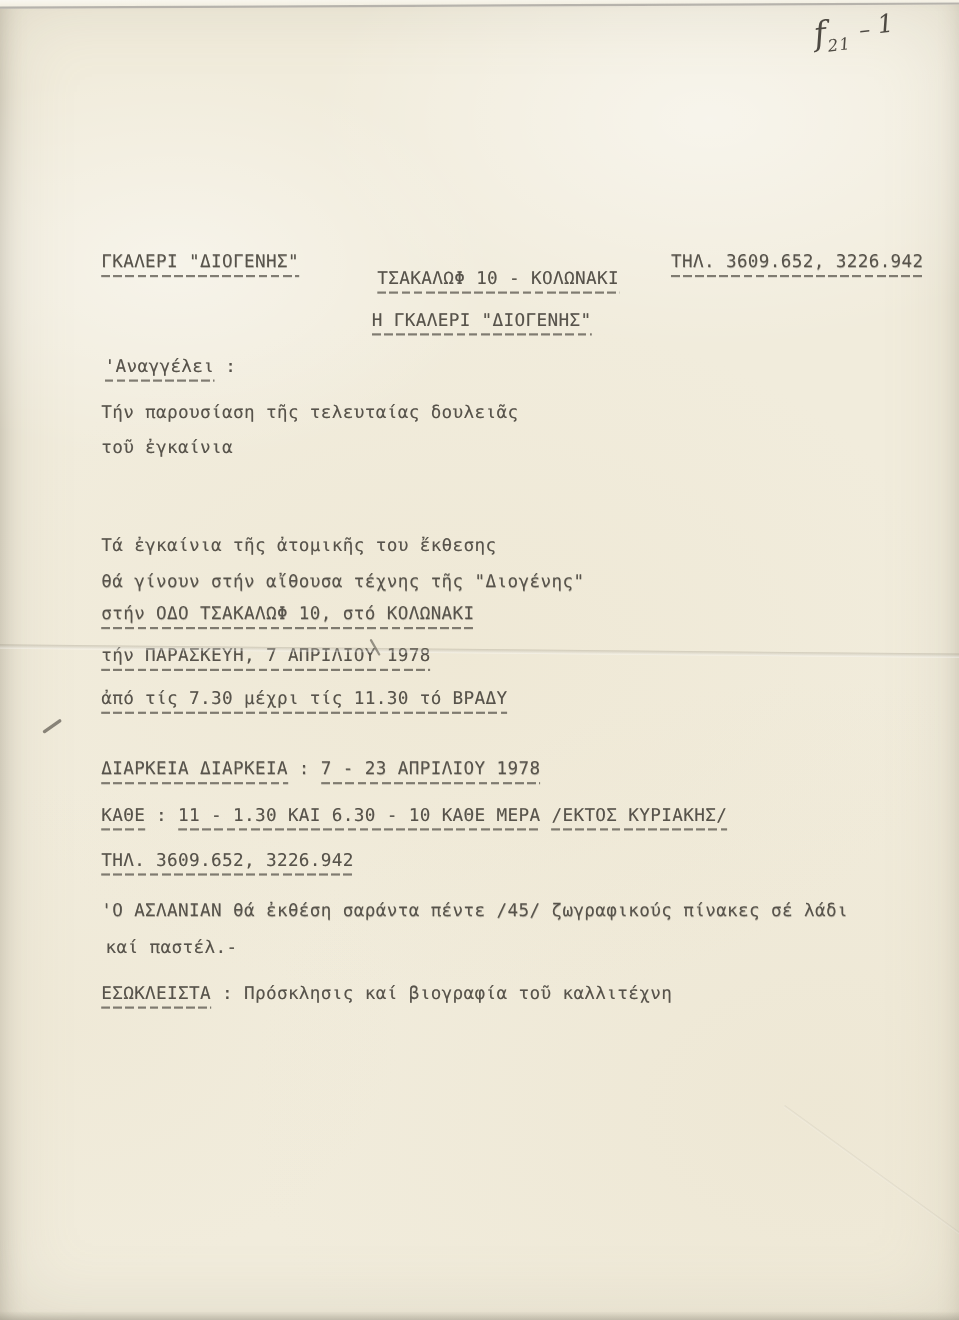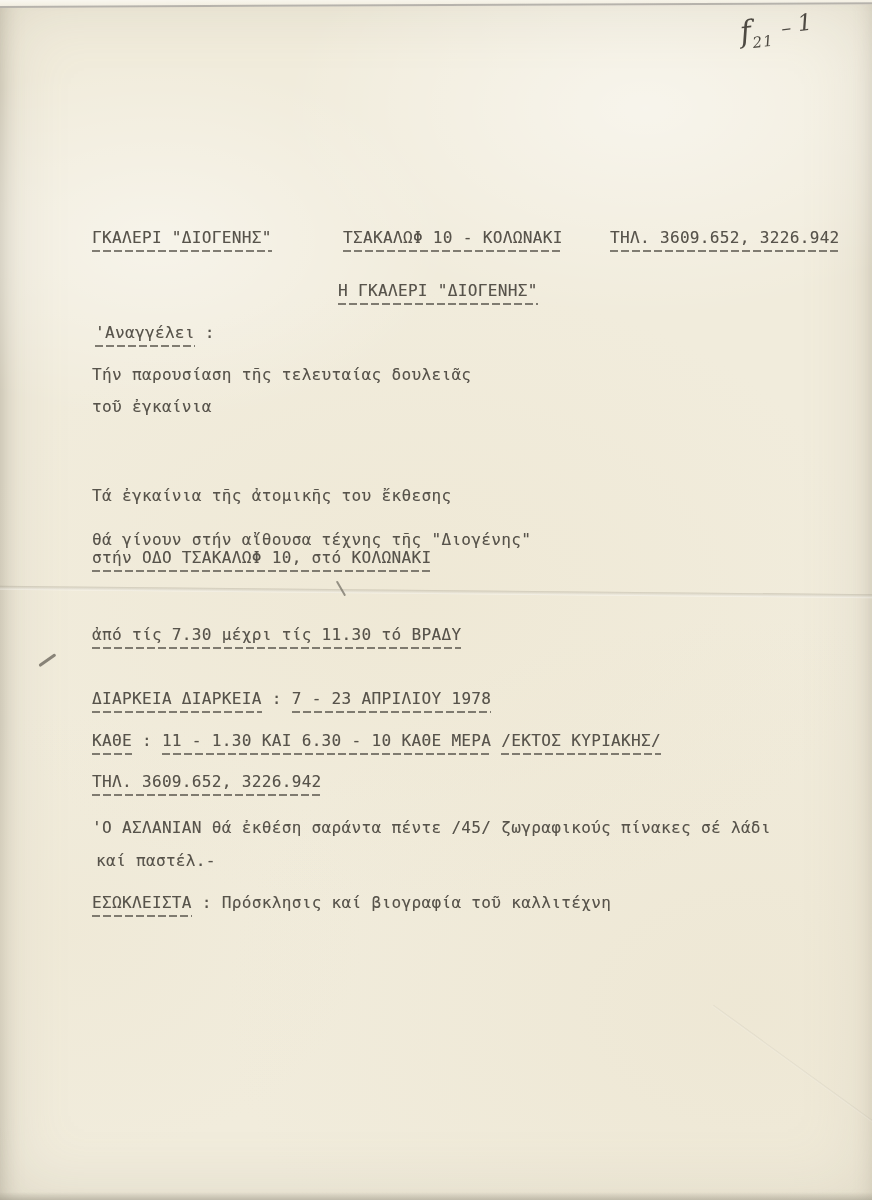--- a/index.html
+++ b/index.html
@@ -85,36 +85,37 @@
 
 <div class="paper">
 
   <div class="top-edge"></div>
 
   <div class="annotation">
     <span class="big">f</span><span class="sub">21</span><span class="dash">–</span><span class="num">1</span>
   </div>
 
   <div class="line" style="top:228px;left:92px"><span class="u">ΓΚΑΛΕΡΙ "ΔΙΟΓΕΝΗΣ"</span></div>
-  <div class="line" style="top:228px;left:343px"><span class="u">ΤΣΑΚΑΛΩΦ 10 - ΚΟΛΩΝΑΚΙ</span></div>
+  <div class="line" style="top:243px;left:343px"><span class="u">ΤΣΑΚΑΛΩΦ 10 - ΚΟΛΩΝΑΚΙ</span></div>
   <div class="line" style="top:228px;left:610px"><span class="u">ΤΗΛ. 3609.652, 3226.942</span></div>
 
   <div class="line" style="top:281px;left:338px"><span class="u">Η ΓΚΑΛΕΡΙ "ΔΙΟΓΕΝΗΣ"</span></div>
 
   <div class="line" style="top:323px;left:95px"><span class="u">'Αναγγέλει</span><span> :</span></div>
 
   <div class="line" style="top:365px;left:92px">Τήν παρουσίαση τῆς τελευταίας δουλειᾶς</div>
   <div class="line" style="top:397px;left:92px">τοῦ ἐγκαίνια</div>
 
 
   <div class="line" style="top:486px;left:92px">Τά ἐγκαίνια τῆς ἀτομικῆς του ἔκθεσης</div>
-  <div class="line" style="top:530px;left:92px">θά γίνουν στήν αἴθουσα τέχνης τῆς "Διογένης"</div>
+  <div class="line" style="top:519px;left:92px">θά γίνουν στήν αἴθουσα τέχνης τῆς "Διογένης"</div>
 
   <div class="line" style="top:548px;left:92px"><span class="u">στήν ΟΔΟ ΤΣΑΚΑΛΩΦ 10, στό ΚΟΛΩΝΑΚΙ</span></div>
 
+  <div class="line" style="top:586px;left:92px"><span class="u">τήν ΠΑΡΑΣΚΕΥΗ, 7 ΑΠΡΙΛΙΟΥ 1978</span></div>
 
   <div class="line" style="top:625px;left:92px"><span class="u">ἀπό τίς 7.30 μέχρι τίς 11.30 τό ΒΡΑΔΥ</span></div>
 
   <div class="line" style="top:689px;left:92px"><span class="u">ΔΙΑΡΚΕΙΑ ΔΙΑΡΚΕΙΑ</span><span> : </span><span class="u">7 - 23 ΑΠΡΙΛΙΟΥ 1978</span></div>
 
   <div class="line" style="top:731px;left:92px"><span class="u">ΚΑΘΕ</span><span> : </span><span class="u">11 - 1.30 ΚΑΙ 6.30 - 10 ΚΑΘΕ ΜΕΡΑ</span><span> </span><span class="u">/ΕΚΤΟΣ ΚΥΡΙΑΚΗΣ/</span></div>
 
   <div class="line" style="top:772px;left:92px"><span class="u">ΤΗΛ. 3609.652, 3226.942</span></div>
 
   <div class="line" style="top:818px;left:92px">'Ο ΑΣΛΑΝΙΑΝ θά ἐκθέση σαράντα πέντε /45/ ζωγραφικούς πίνακες σέ λάδι</div>

